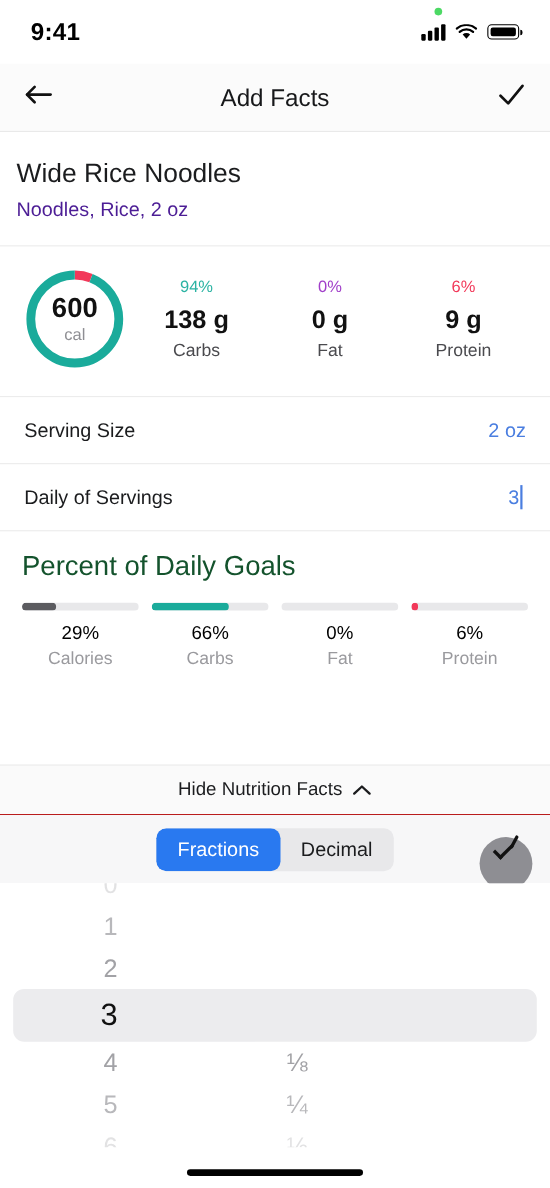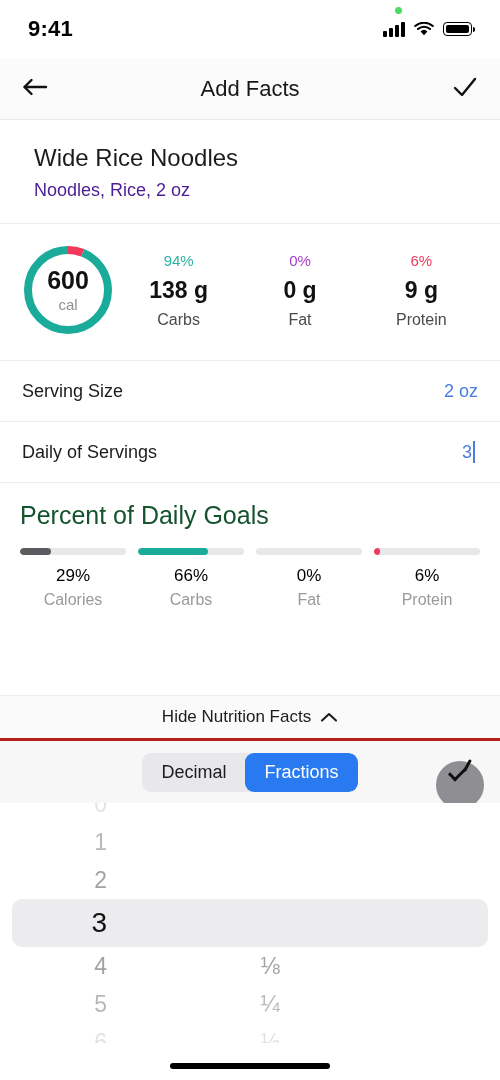--- a/index.html
+++ b/index.html
@@ -47,21 +47,21 @@
     position:relative;
   }
   .nav-title {
     position:absolute; left:0; right:0; text-align:center;
     font-size:22px; color:#17181a; pointer-events:none;
   }
   .nav-btn { position:relative; z-index:2; cursor:pointer; }
   .nav-right { margin-left:auto; }
 
   
-  .food-head { padding:24px 34px 22px; }
+  .food-head { padding:24px 15px 22px; }
   .food-title { font-size:24px; color:#1b1c1e; margin-bottom:8px; }
   .food-sub { font-size:18px; color:#4c1d95; }
 
   .hr { height:1px; background:#ececec; }
 
   
   .macro-row {
     display:flex; align-items:center;
     padding:18px 20px 22px; gap:4px;
   }
@@ -102,21 +102,21 @@
   }
   .goal-fill { height:100%; border-radius:4px; }
   .goal-pct { font-size:17px; color:#000000; margin-bottom:5px; }
   .goal-lbl { font-size:16px; color:#9a9a9e; }
 
   
   .spacer { height:62px; }
   .hidefacts {
     height:46px; display:flex; align-items:center; justify-content:center;
     gap:9px; background:#fafafa;
-    border-top:1px solid #ececec; border-bottom:3px solid #b91c1c;
+    border-top:1px solid #ececec; border-bottom:1px solid #b91c1c;
     font-size:17px; color:#1b1c1e; cursor:pointer;
   }
 
   
   .accessory {
     height:62px; background:#f7f7f8;
     display:flex; align-items:center; justify-content:center;
     position:relative;
   }
   .segmented {
@@ -304,22 +304,22 @@
 
 <div class="hidefacts">
   <span>Hide Nutrition Facts</span>
   <svg width="18" height="11" viewBox="0 0 18 11">
     <path d="M2 8.5 L9 2 L16 8.5" stroke="#1b1c1e" stroke-width="2.1" fill="none" stroke-linecap="round" stroke-linejoin="round"></path>
   </svg>
 </div>
 
 <div class="accessory">
   <div class="segmented">
+    <div class="seg active" style="background: rgb(41, 121, 240);">Fractions</div>
     <div class="seg">Decimal</div>
-    <div class="seg active" style="background: rgb(41, 121, 240);">Fractions</div>
   </div>
   <div class="dismiss">
     <span class="tick"></span>
     <span class="stroke"></span>
   </div>
 </div>
 
 <div class="picker">
   <div class="picker-band"></div>
   <div class="picker-cols">

